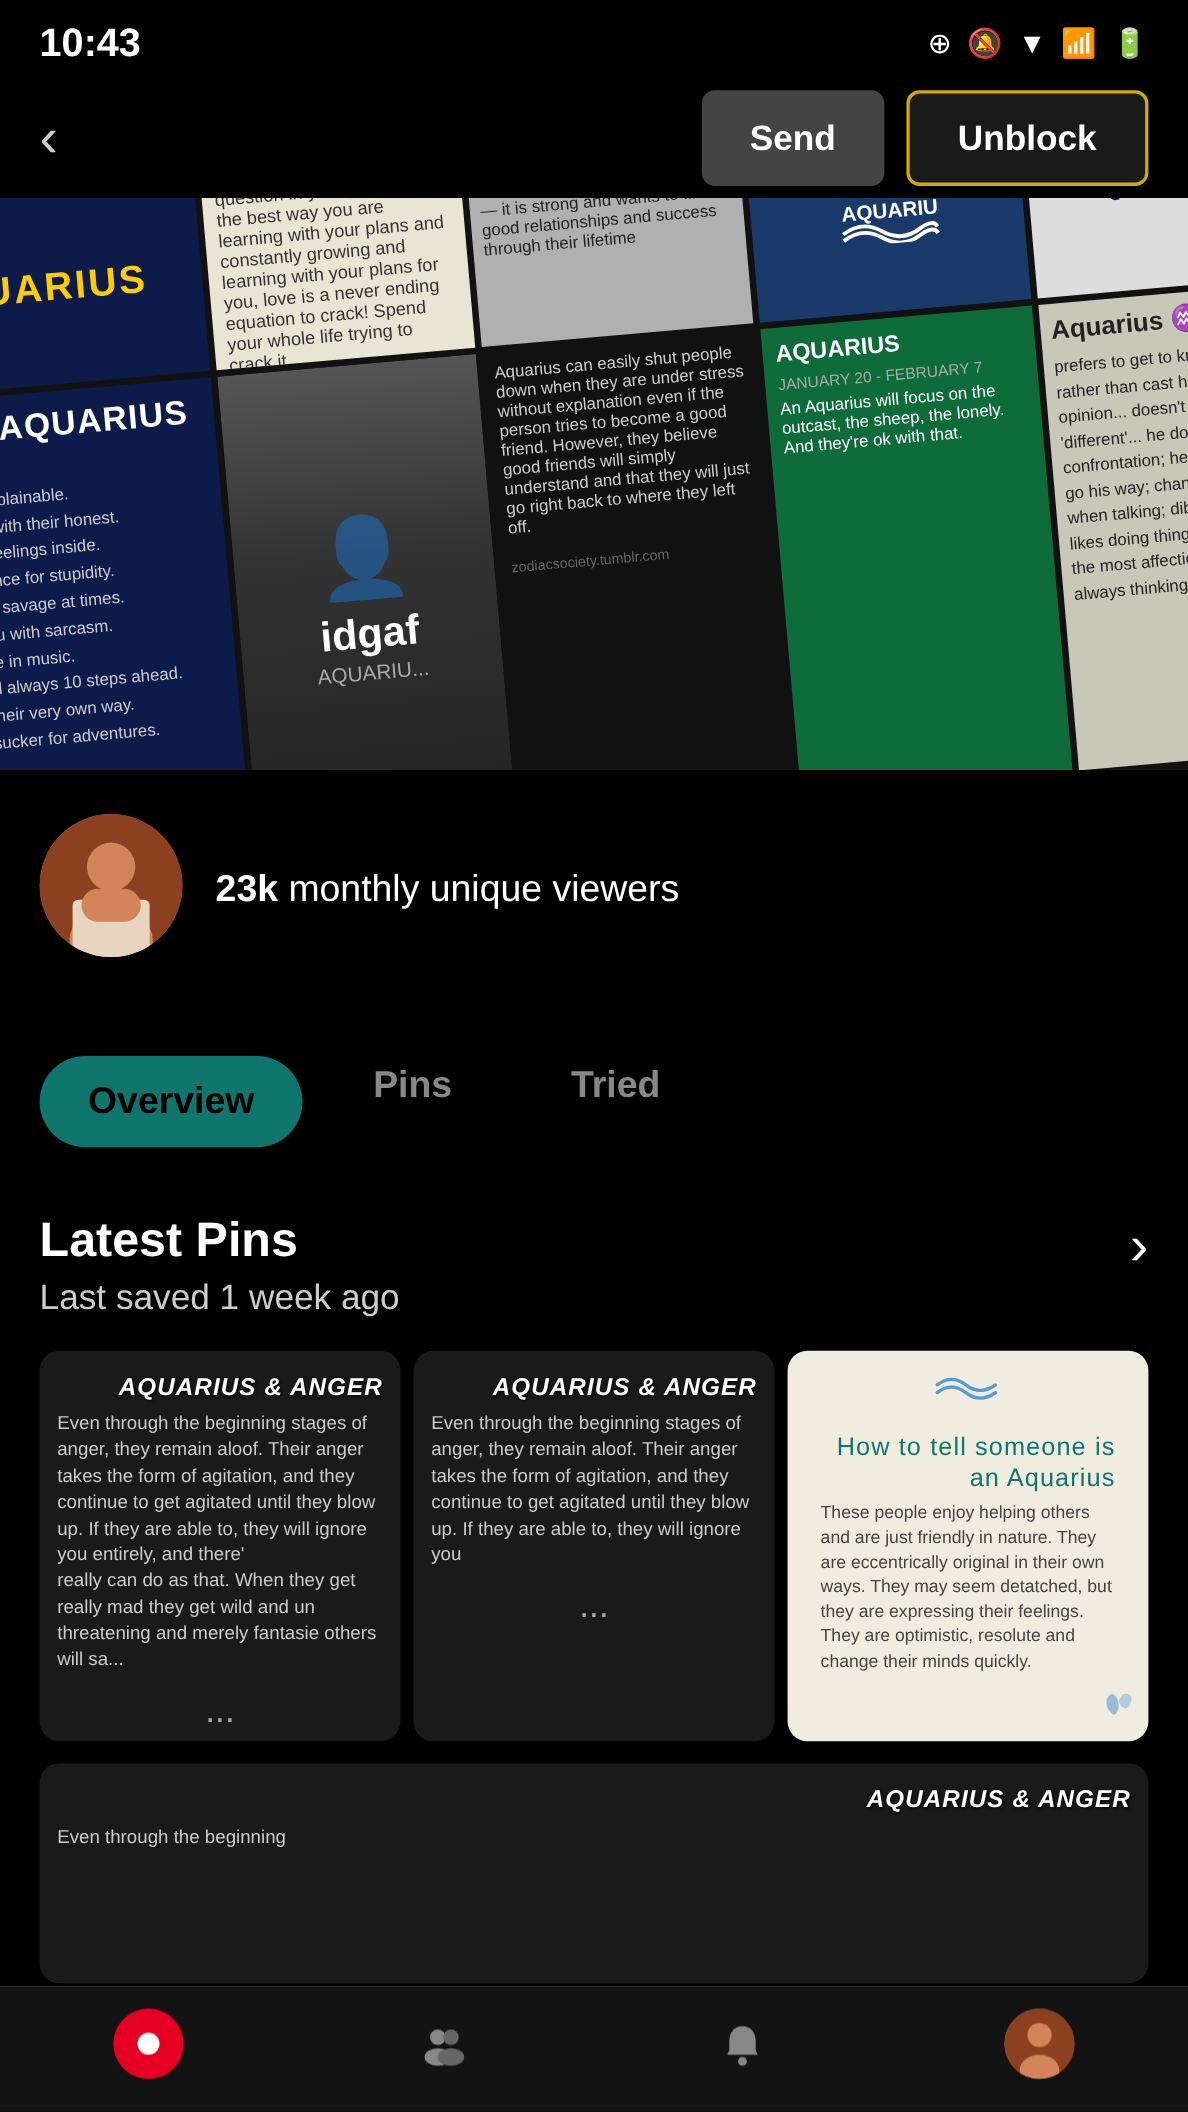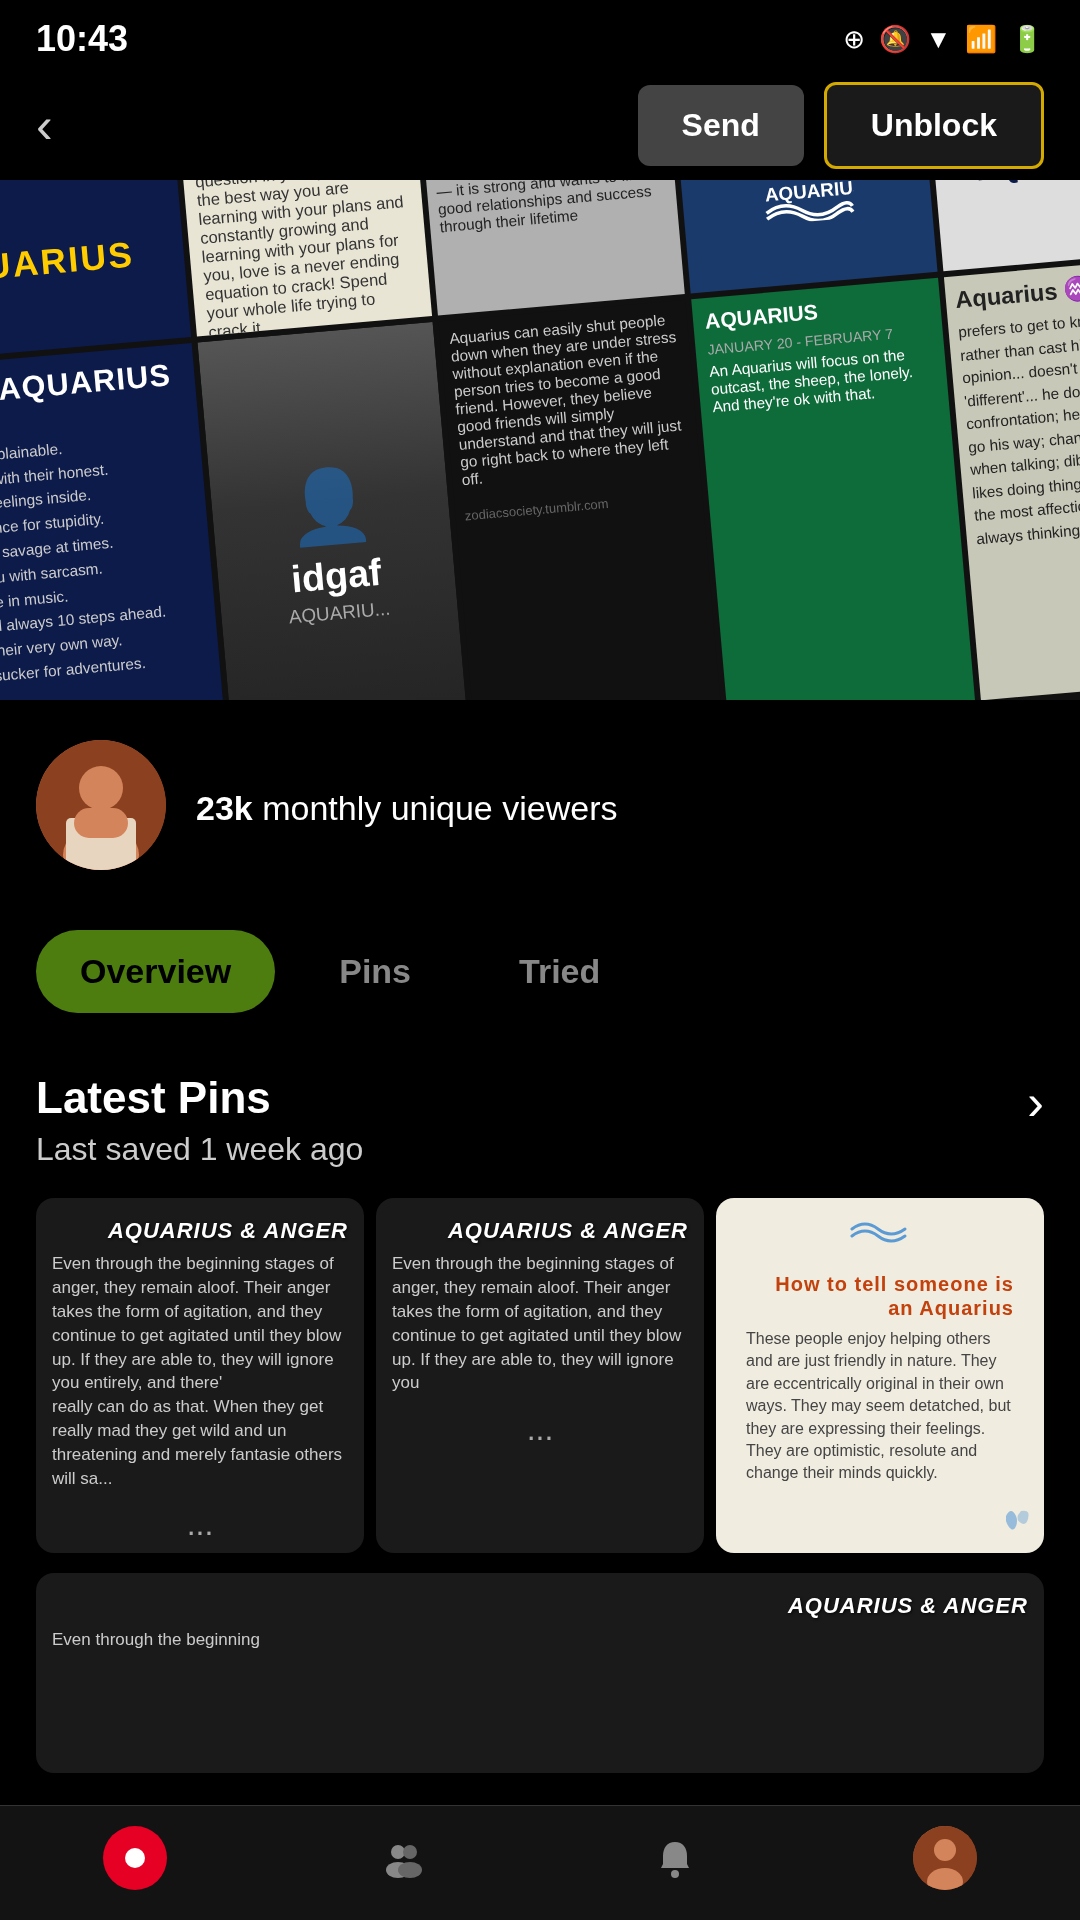--- a/index.html
+++ b/index.html
@@ -48,21 +48,20 @@
     .back-btn {
       background: none;
       border: none;
       color: #ccc;
       font-size: 50px;
       cursor: pointer;
     }
     .nav-actions {
       display: flex;
       gap: 20px;
-      align-items: center;
     }
     .btn-send {
       background: #444;
       color: #fff;
       border: none;
       border-radius: 12px;
       padding: 22px 44px;
       font-size: 32px;
       font-weight: 600;
       cursor: pointer;
@@ -132,22 +131,23 @@
     .tab {
       padding: 22px 44px;
       border-radius: 50px;
       font-size: 34px;
       font-weight: 600;
       cursor: pointer;
       border: none;
       background: none;
     }
     .tab-active {
-      background: #4d7c0f;
+      background: #0f766e;
       color: #000;
+      margin-top: 30px;
     }
     .tab-inactive {
       background: none;
       color: #888;
     }
 
     
     .section-header {
       display: flex;
       justify-content: space-between;
@@ -199,23 +199,23 @@
       font-style: italic;
       text-transform: uppercase;
       padding: 20px 16px 8px;
       line-height: 1.2;
       letter-spacing: 1px;
       color: #fff;
       text-shadow: 1px 1px 3px rgba(0,0,0,0.8);
       text-align: right;
     }
     .pin-title-light {
-      color: #c2410c;
-      font-size: 20px;
-      font-weight: 700;
+      color: #0f766e;
+      font-size: 23px;
+      font-weight: 400;
       font-style: normal;
       text-transform: none;
       text-shadow: none;
     }
     .pin-body {
       font-size: 17px;
       color: #ccc;
       padding: 0 16px 16px;
       line-height: 1.4;
     }

